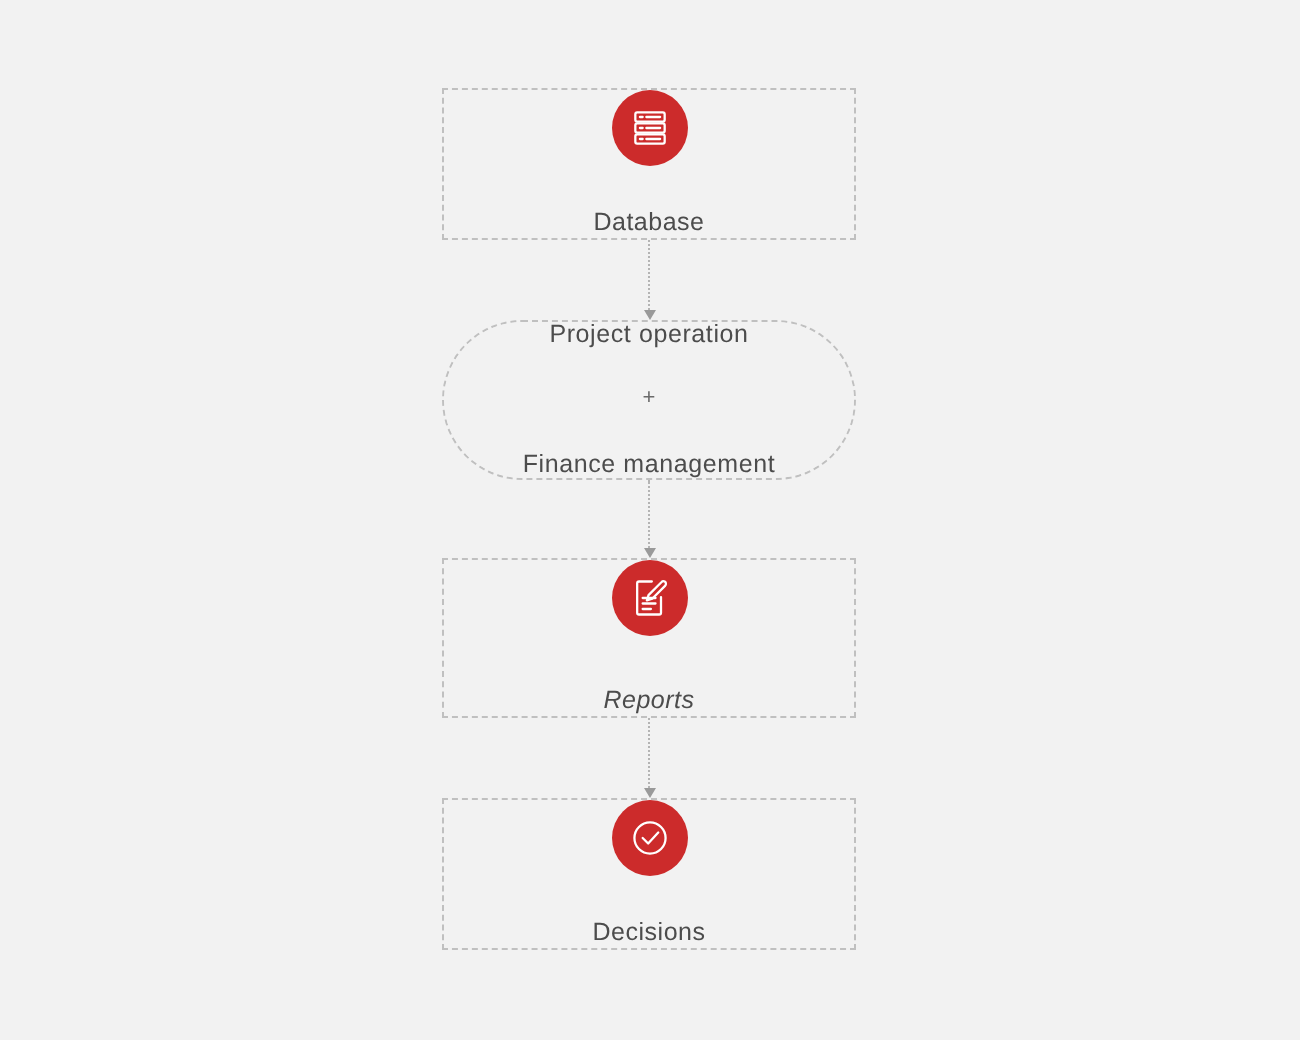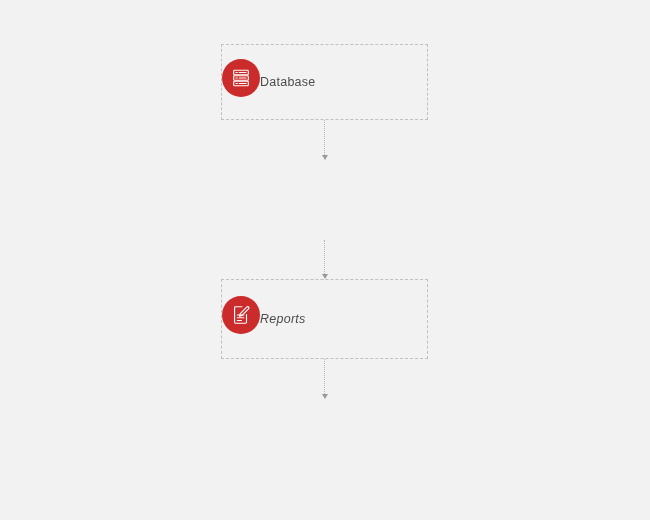--- a/index.html
+++ b/index.html
@@ -22,23 +22,23 @@
 
   
   .node {
     position: absolute;
     left: 221px;
     width: 207px;
     box-sizing: border-box;
     border: 1px dashed #c0c0c0;
     background: transparent;
     display: flex;
-    flex-direction: row;
+    flex-direction: column;
     align-items: center;
-    justify-content: flex-start;
+    justify-content: space-between;
   }
 
   .node.rect {
     border-style: dashed;
     border-radius: 0;
   }
 
   .node.pill {
     border-radius: 42px;
   }
@@ -137,20 +137,25 @@
       </svg>
     </span>
     <div class="node-label">Database</div>
   </div>
 
   <div class="connector" id="conn-1">
     <div class="stem"></div>
     <div class="head"></div>
   </div>
 
+  <div class="node pill" id="node-process">
+    <div class="process-line">Project  operation</div>
+    <div class="process-plus">+</div>
+    <div class="process-line">Finance management</div>
+  </div>
 
   <div class="connector" id="conn-2">
     <div class="stem"></div>
     <div class="head"></div>
   </div>
 
   <div class="node rect" id="node-reports">
     <span class="icon-badge">
       <svg width="22" height="22" viewBox="0 0 24 24" fill="none" stroke="#ffffff" stroke-width="1.25" stroke-linecap="round" stroke-linejoin="round">
         <path d="M18 11.5V20a1 1 0 0 1-1 1H6a1 1 0 0 1-1-1V4a1 1 0 0 1 1-1h7"></path>
@@ -161,14 +166,23 @@
       </svg>
     </span>
     <div class="node-label">Reports</div>
   </div>
 
   <div class="connector" id="conn-3">
     <div class="stem"></div>
     <div class="head"></div>
   </div>
 
+  <div class="node rect" id="node-decisions">
+    <span class="icon-badge">
+      <svg width="22" height="22" viewBox="0 0 24 24" fill="none" stroke="#ffffff" stroke-width="1.25" stroke-linecap="round" stroke-linejoin="round">
+        <circle cx="12" cy="12" r="8.5"></circle>
+        <polyline points="8,12 11,15 16.5,9"></polyline>
+      </svg>
+    </span>
+    <div class="node-label">Decisions</div>
+  </div>
 
 </div>
 
 </body></html>

